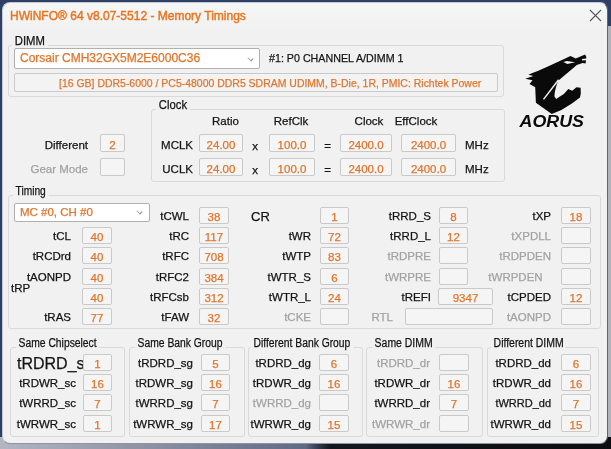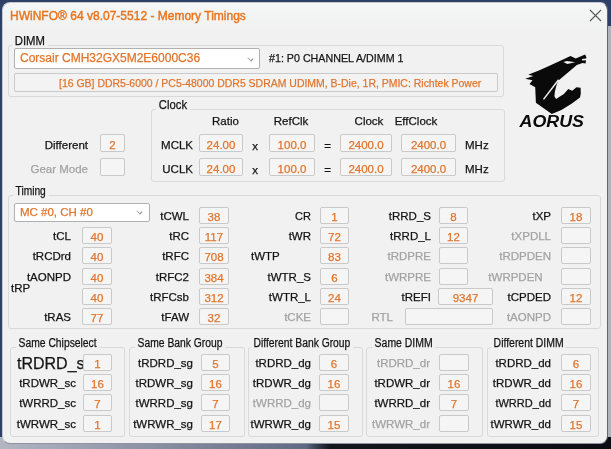--- a/index.html
+++ b/index.html
@@ -63,41 +63,41 @@
 <div class="lb" style="left:465px;top:163px;width:40px;text-align:left;color:#141414;font-size:11.5px">MHz</div>
 <div class="lb" style="left:28px;top:139px;width:60px;text-align:right;color:#141414;font-size:11.5px">Different</div>
 <div class="vb" style="left:100px;top:134px;width:25px;height:18px;line-height:20px;color:#e1752c;font-size:11.5px">2</div>
 <div class="lb" style="left:28px;top:163px;width:60px;text-align:right;color:#a3a3a3;font-size:11.5px">Gear Mode</div>
 <div class="vb" style="left:100px;top:158px;width:25px;height:18px;line-height:20px;color:#e1752c;font-size:11.5px"></div>
 <div style="position:absolute;left:14px;top:203px;width:136px;height:19px;background:#fff;border:1px solid #b0b0b0;border-radius:2px"></div>
 <div class="lb" style="left:20px;top:206px;font-size:11.5px;color:#e1752c">MC #0, CH #0</div>
 <div class="chev" style="left:137px;top:209px"></div>
 <div class="lb" style="left:128px;top:210px;width:61px;text-align:right;color:#141414;font-size:11.5px">tCWL</div>
 <div class="vb" style="left:199px;top:207px;width:30px;height:17px;line-height:19px;color:#e1752c;font-size:11.5px">38</div>
-<div class="lb" style="left:251px;top:210px;width:60px;text-align:right;color:#141414;font-size:11px">CR</div>
+<div class="lb" style="left:251px;top:210px;width:60px;color:#141414;font-size:13px">CR</div>
 <div class="vb" style="left:320px;top:207px;width:29px;height:17px;line-height:19px;color:#e1752c;font-size:11.5px">1</div>
 <div class="lb" style="left:361px;top:210px;width:70px;text-align:right;color:#141414;font-size:11.5px">tRRD_S</div>
 <div class="vb" style="left:439px;top:207px;width:29px;height:17px;line-height:19px;color:#e1752c;font-size:11.5px">8</div>
 <div class="lb" style="left:480px;top:210px;width:71px;text-align:right;color:#141414;font-size:11.5px">tXP</div>
 <div class="vb" style="left:561px;top:207px;width:30px;height:17px;line-height:19px;color:#e1752c;font-size:11.5px">18</div>
 <div class="lb" style="left:11px;top:230px;width:60px;text-align:right;color:#141414;font-size:11.5px">tCL</div>
 <div class="vb" style="left:82px;top:227px;width:30px;height:17px;line-height:19px;color:#e1752c;font-size:11.5px">40</div>
 <div class="lb" style="left:128px;top:230px;width:61px;text-align:right;color:#141414;font-size:11.5px">tRC</div>
 <div class="vb" style="left:199px;top:227px;width:30px;height:17px;line-height:19px;color:#e1752c;font-size:11.5px">117</div>
 <div class="lb" style="left:251px;top:230px;width:60px;text-align:right;color:#141414;font-size:11.5px">tWR</div>
 <div class="vb" style="left:320px;top:227px;width:29px;height:17px;line-height:19px;color:#e1752c;font-size:11.5px">72</div>
 <div class="lb" style="left:361px;top:230px;width:70px;text-align:right;color:#141414;font-size:11.5px">tRRD_L</div>
 <div class="vb" style="left:439px;top:227px;width:29px;height:17px;line-height:19px;color:#e1752c;font-size:11.5px">12</div>
 <div class="lb" style="left:480px;top:230px;width:71px;text-align:right;color:#a3a3a3;font-size:11.5px">tXPDLL</div>
 <div class="vb" style="left:561px;top:227px;width:30px;height:17px;line-height:19px;color:#a3a3a3;font-size:11.5px"></div>
 <div class="lb" style="left:11px;top:250px;width:60px;text-align:right;color:#141414;font-size:11.5px">tRCDrd</div>
 <div class="vb" style="left:82px;top:247px;width:30px;height:17px;line-height:19px;color:#e1752c;font-size:11.5px">40</div>
 <div class="lb" style="left:128px;top:250px;width:61px;text-align:right;color:#141414;font-size:11.5px">tRFC</div>
 <div class="vb" style="left:199px;top:247px;width:30px;height:17px;line-height:19px;color:#e1752c;font-size:11.5px">708</div>
-<div class="lb" style="left:251px;top:250px;width:60px;text-align:left;color:#141414;font-size:11.5px">tWTP</div>
+<div class="lb" style="left:251px;top:250px;width:60px;text-align:right;color:#141414;font-size:11.5px">tWTP</div>
 <div class="vb" style="left:320px;top:247px;width:29px;height:17px;line-height:19px;color:#e1752c;font-size:11.5px">83</div>
 <div class="lb" style="left:361px;top:250px;width:70px;text-align:right;color:#a3a3a3;font-size:11.5px">tRDPRE</div>
 <div class="vb" style="left:439px;top:247px;width:29px;height:17px;line-height:19px;color:#a3a3a3;font-size:11.5px"></div>
 <div class="lb" style="left:480px;top:250px;width:71px;text-align:right;color:#a3a3a3;font-size:11.5px">tRDPDEN</div>
 <div class="vb" style="left:561px;top:247px;width:30px;height:17px;line-height:19px;color:#a3a3a3;font-size:11.5px"></div>
 <div class="lb" style="left:11px;top:271px;width:60px;text-align:right;color:#141414;font-size:11.5px">tAONPD</div>
 <div class="vb" style="left:82px;top:268px;width:30px;height:17px;line-height:19px;color:#e1752c;font-size:11.5px">40</div>
 <div class="lb" style="left:128px;top:271px;width:61px;text-align:right;color:#141414;font-size:11.5px">tRFC2</div>
 <div class="vb" style="left:199px;top:268px;width:30px;height:17px;line-height:19px;color:#e1752c;font-size:11.5px">384</div>
 <div class="lb" style="left:251px;top:271px;width:60px;text-align:right;color:#141414;font-size:11.5px">tWTR_S</div>

